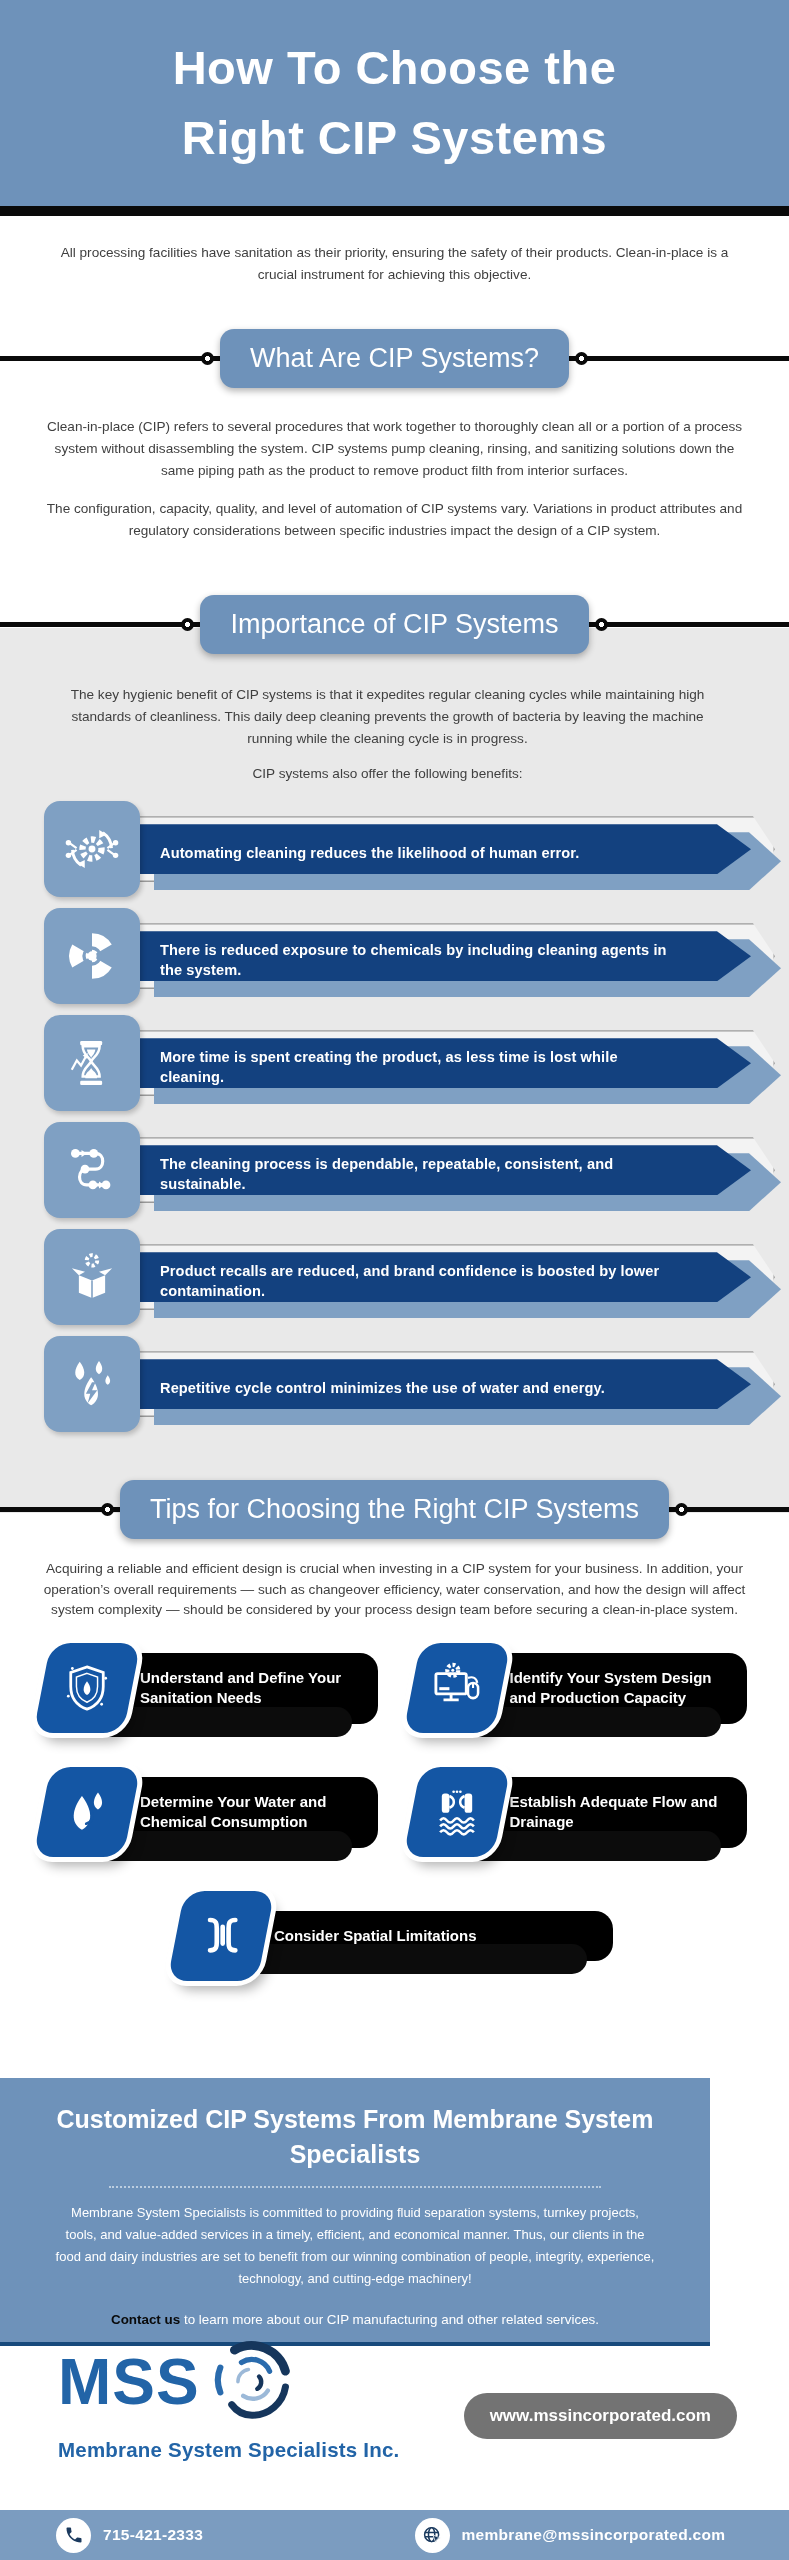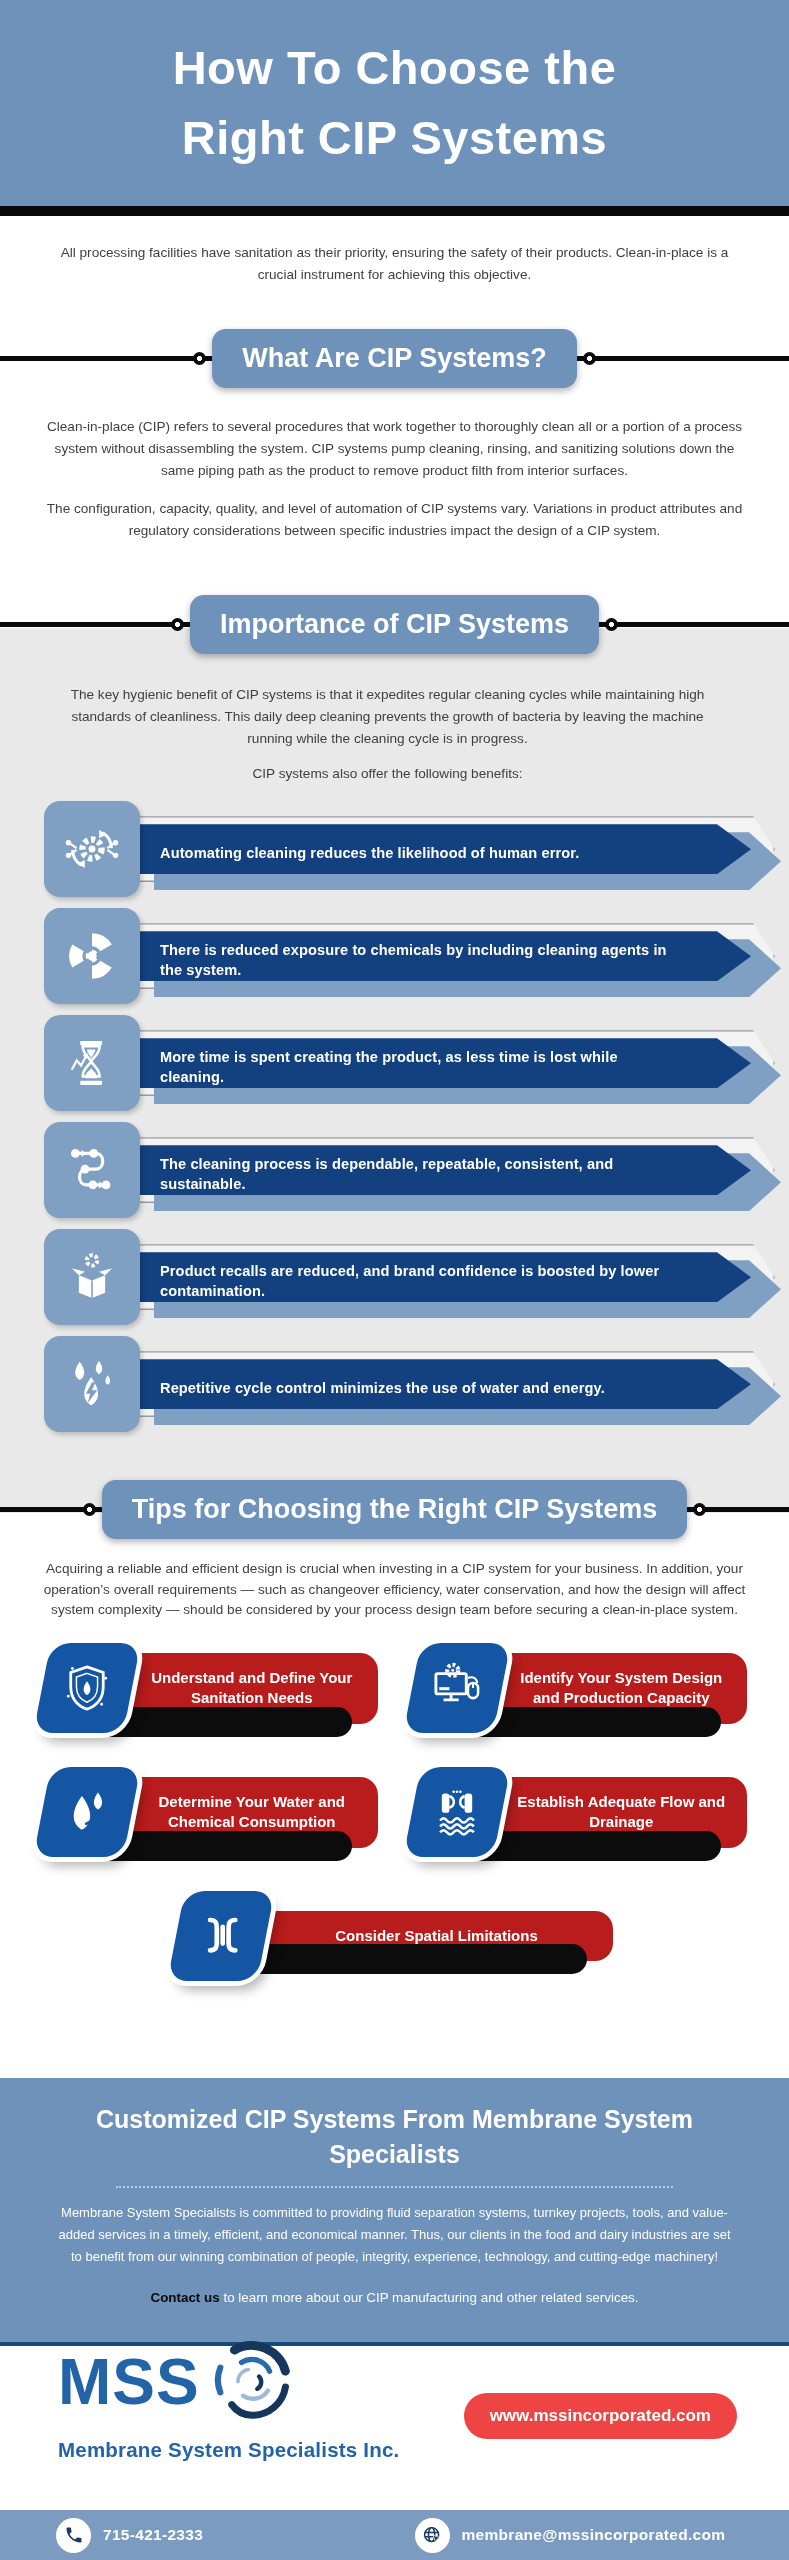--- a/index.html
+++ b/index.html
@@ -11,21 +11,21 @@
   .header { height:216px; background:#6e92ba; display:flex; flex-direction:column; align-items:center; justify-content:center; border-bottom:10px solid #0a0a0a; }
   .header .title-line { color:#fff; font-size:47px; font-weight:700; line-height:1.5; letter-spacing:.5px; text-align:center; }
 
   
   .para { color:#3f3f3f; font-size:13.6px; line-height:1.62; text-align:center; max-width:705px; margin:0 auto 16px auto; }
   .intro { padding:26px 40px 14px 40px; background:#fff; }
 
   
   .section-banner { position:relative; height:84px; display:flex; align-items:center; justify-content:center; }
   .section-banner::before { content:""; position:absolute; left:0; right:0; top:50%; height:5px; margin-top:-2.5px; background:#0a0a0a; }
-  .badge { position:relative; z-index:2; background:#6e92ba; color:#fff; font-size:27px; font-weight:700; padding:14px 30px; border-radius:14px; box-shadow:0 3px 7px rgba(0,0,0,.3); white-space:nowrap; }
+  .badge { position:relative; z-index:2; background:#6e92ba; color:#fff; font-size:27px; font-weight:400; padding:14px 30px; border-radius:14px; box-shadow:0 3px 7px rgba(0,0,0,.3); white-space:nowrap; }
   .badge::before, .badge::after { content:""; position:absolute; top:50%; width:13px; height:13px; margin-top:-6.5px; border-radius:50%; background:radial-gradient(circle at 50% 50%, #ffffff 0 2.6px, #0a0a0a 2.7px); }
   .badge::before { left:-19px; } .badge::after { right:-19px; }
   .banner-what { background:#fff; }
   .banner-importance { background:linear-gradient(#ffffff 0 55%, #e9e9e9 55% 100%); }
   .banner-tips { background:linear-gradient(#e9e9e9 0 55%, #ffffff 55% 100%); }
 
   .what-text { padding:16px 40px 24px 40px; background:#fff; }
 
   
   .benefits-section { background:#e9e9e9; padding:18px 14px 24px 0; }
@@ -40,39 +40,39 @@
   .banner-main span { color:#fff; font-size:14.6px; font-weight:700; line-height:1.4; letter-spacing:.1px; }
 
   
   .tips-section { background:#fff; padding:8px 42px 16px 42px; }
   .tips-section .para { line-height:1.5; margin-bottom:20px; }
   .tips-grid { display:grid; grid-template-columns:1fr 1fr; column-gap:34px; row-gap:28px; }
   .tip { display:flex; align-items:center; position:relative; height:96px; }
   .tip-center { grid-column:1 / 3; justify-self:center; width:62%; }
   .tip-tile { width:90px; height:90px; flex:0 0 90px; background:#1456a4; border-radius:20px; transform:skewX(-11deg); display:flex; align-items:center; justify-content:center; position:relative; z-index:3; box-shadow:0 0 0 5px #ffffff, 7px 9px 12px rgba(0,0,0,.3); }
   .tip-tile > * { transform:skewX(11deg); }
-  .tip-banner { flex:1; margin-left:-26px; background:#b91c1c; border-radius:18px; position:relative; z-index:2; padding:15px 14px 15px 34px; text-align:center; }
+  .tip-banner { flex:1; margin-left:-26px; background:#000000; border-radius:18px; position:relative; z-index:2; padding:15px 14px 15px 34px; }
   .tip-banner::after { content:""; position:absolute; z-index:-1; left:-24px; right:26px; bottom:-13px; height:30px; background:#0c0c0c; border-radius:16px; }
   .tip-banner span { color:#fff; font-size:15px; font-weight:700; line-height:1.35; display:block; }
 
   
-  .footer-blue { position:absolute; left:0; top:2078px; width:789px; height:268px; background:#6e92ba; border-bottom:4px solid #174a7c; padding:24px 55px 0 55px; }
+  .footer-blue { position:absolute; left:0; top:2078px; width:710px; height:268px; background:#6e92ba; border-bottom:4px solid #174a7c; padding:24px 55px 0 55px; }
   .footer-title { color:#fff; font-size:25px; font-weight:700; line-height:1.4; text-align:center; }
   .footer-divider { border:none; border-top:2px dotted rgba(255,255,255,.55); width:82%; margin:14px auto 14px auto; }
   .footer-para { color:#fff; font-size:13px; line-height:1.7; text-align:center; }
   .footer-contact { color:#fff; font-size:13.4px; text-align:center; margin-top:22px; }
   .footer-contact .contact-link { color:#0a0a0a; font-weight:700; cursor:pointer; }
 
   
   .brand-row { position:absolute; left:0; top:2346px; width:789px; height:120px; background:#fff; display:flex; align-items:center; padding:0 52px 15px 58px; }
   .brand-left { display:flex; flex-direction:column; }
   .brand-logo-line { display:flex; align-items:center; gap:8px; }
   .brand-mss { color:#2264a7; font-size:64px; font-weight:700; letter-spacing:1px; line-height:1; }
   .brand-company { color:#2264a7; font-size:20.5px; font-weight:700; margin-top:10px; letter-spacing:.2px; }
-  .url-pill { margin-left:auto; background:#ef4444; color:#fff; font-size:17px; font-weight:700; padding:13px 26px; border-radius:28px; cursor:pointer;margin-top:35px; }
+  .url-pill { margin-left:auto; background:#737373; color:#fff; font-size:17px; font-weight:700; padding:13px 26px; border-radius:28px; cursor:pointer;margin-top:35px; }
 
   
   .bottom-bar { position:absolute; left:0; top:2510px; width:789px; height:50px; background:#7b9cc0; display:flex; align-items:center; }
   .contact-cell { display:flex; align-items:center; gap:12px; }
   .cell-phone { width:50%; padding-left:56px; }
   .cell-email { width:50%; padding-left:20px; }
   .icon-circle { width:35px; height:35px; background:#fff; border-radius:50%; display:flex; align-items:center; justify-content:center; flex:0 0 35px; }
   .contact-text { color:#fff; font-size:15.5px; font-weight:700; letter-spacing:.3px; }
 </style>
 </head>

